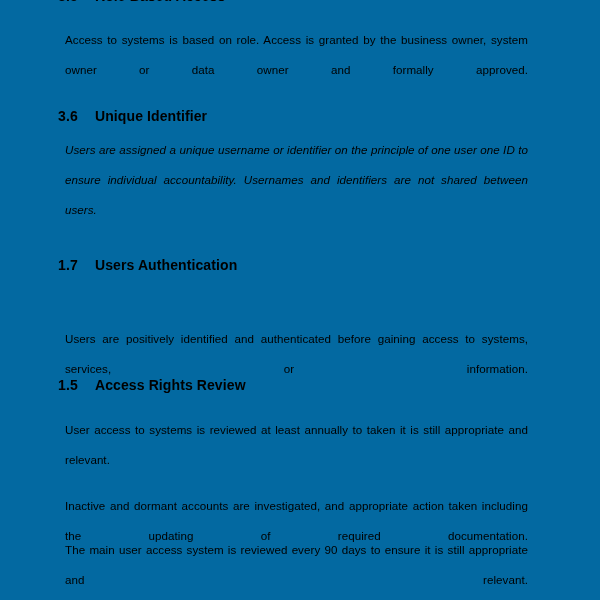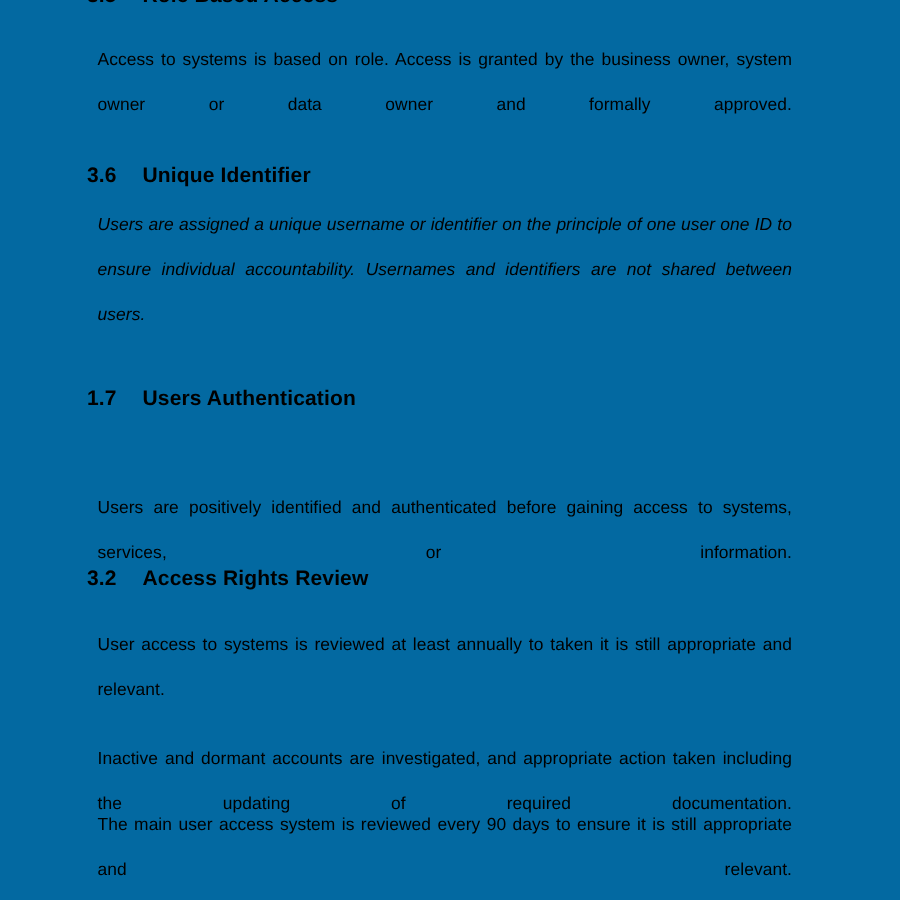--- a/index.html
+++ b/index.html
@@ -93,21 +93,21 @@
 
     <div class="para" style="top: 135px; font-style: italic;">Users are assigned a unique username or identifier on the principle of one user one ID to ensure individual accountability. Usernames and identifiers are not shared between users.</div>
 
     <div class="heading" style="top: 257px;">
       <span class="num">1.7</span><span class="title">Users Authentication</span>
     </div>
 
     <div class="para" style="top: 307px; margin-top: 17px;">Users are positively identified and authenticated before gaining access to systems, services, or information.</div>
 
     <div class="heading" style="top: 377px;">
-      <span class="num">3.2</span><span class="title">Access Rights Review</span>
+      <span class="num">1.5</span><span class="title">Access Rights Review</span>
     </div>
 
     <div class="para" style="top: 415px;">User access to systems is reviewed at least annually to taken it is still appropriate and relevant.</div>
 
     <div class="para" style="top: 491px;">Inactive and dormant accounts are investigated, and appropriate action taken including the updating of required documentation.</div>
 
     <div class="para" style="top: 535px;">The main user access system is reviewed every 90 days to ensure it is still appropriate and relevant.</div>
 
   </div>
 </div>

